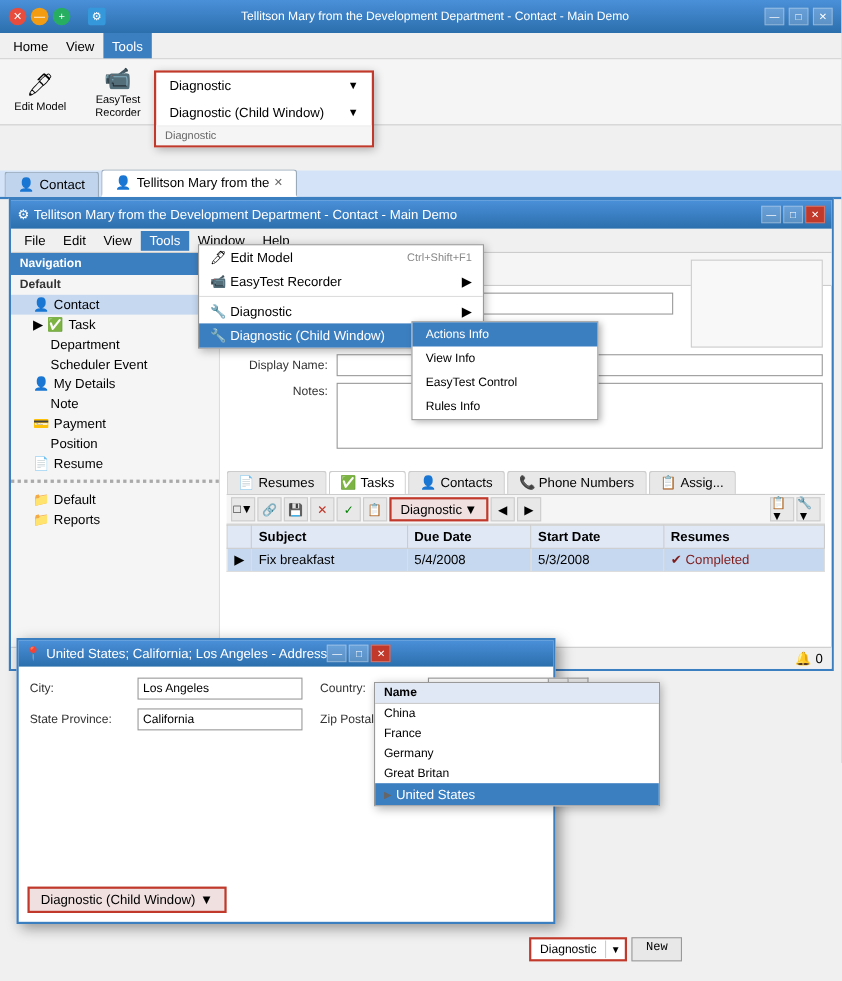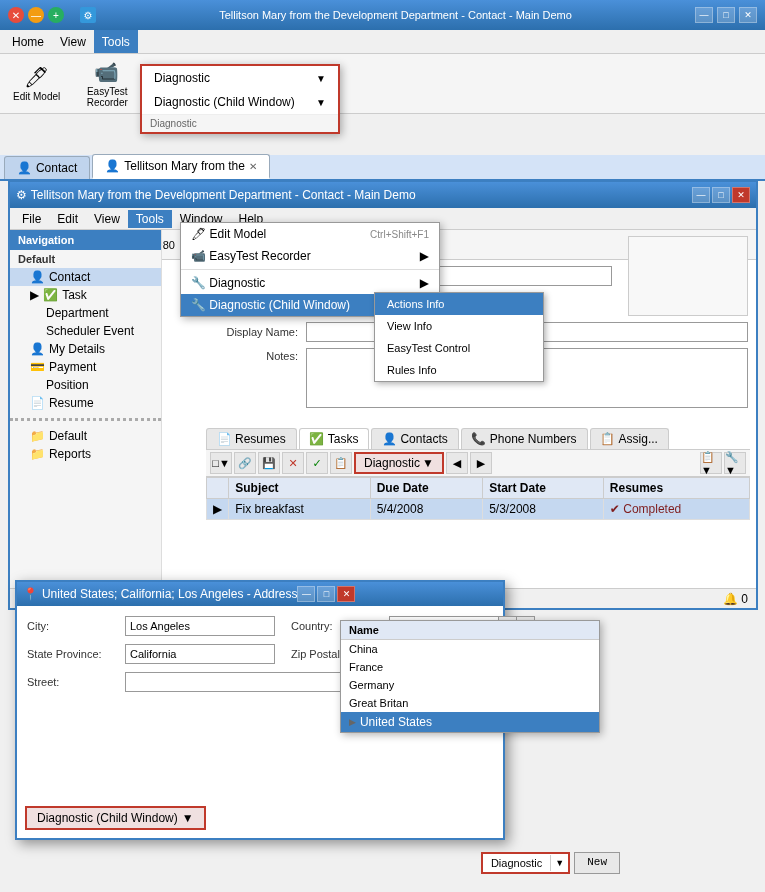--- a/index.html
+++ b/index.html
@@ -467,21 +467,21 @@
       align-items: center;
       padding: 0 8px;
       font-size: 10px;
     }
 
     
     .inner-nav {
       position: absolute;
       top: 48px;
       left: 0;
-      width: 152px;
+      width: 190px;
       bottom: 20px;
       background: #f5f5f5;
       border-right: 1px solid #ddd;
       overflow-y: auto;
     }
 
     
     .modal-diagnostic-btn {
       padding: 3px 10px;
       border: 2px solid #c0392b;
@@ -619,20 +619,24 @@
         <span style="width:12px;display:inline-block;"></span>
         <span>Department</span>
       </div>
       <div class="nav-item">
         <span style="width:12px;display:inline-block;"></span>
         <span>Scheduler Event</span>
       </div>
       <div class="nav-item">
         <span>👤</span>
         <span>My Details</span>
+      </div>
+      <div class="nav-item">
+        <span style="width:12px;display:inline-block;"></span>
+        <span>Note</span>
       </div>
       <div class="nav-item">
         <span>💳</span>
         <span>Payment</span>
       </div>
       <div class="nav-item">
         <span style="width:12px;display:inline-block;"></span>
         <span>Position</span>
       </div>
       <div class="nav-item">
@@ -790,24 +794,20 @@
           <div class="country-clear-btn">✕</div>
           <div class="country-dropdown-btn">▼</div>
         </div>
       </div>
       <div class="modal-form-row">
         <span class="modal-label">State Province:</span>
         <input class="modal-input" value="California" style="">
         <span class="modal-label" style="margin-left:8px;">Zip Postal:</span>
         <input class="modal-input" style="width: 80px;">
       </div>
-      <div class="modal-form-row">
-        <span class="modal-label">Street:</span>
-        <input class="modal-input" style="width: 300px;">
-      </div>
     </div>
     <div class="modal-footer">
       <div class="modal-diagnostic-btn">
         <span>Diagnostic (Child Window)</span>
         <span>▼</span>
       </div>
       <div style="flex:1;"></div>
     </div>
   </div>
 

